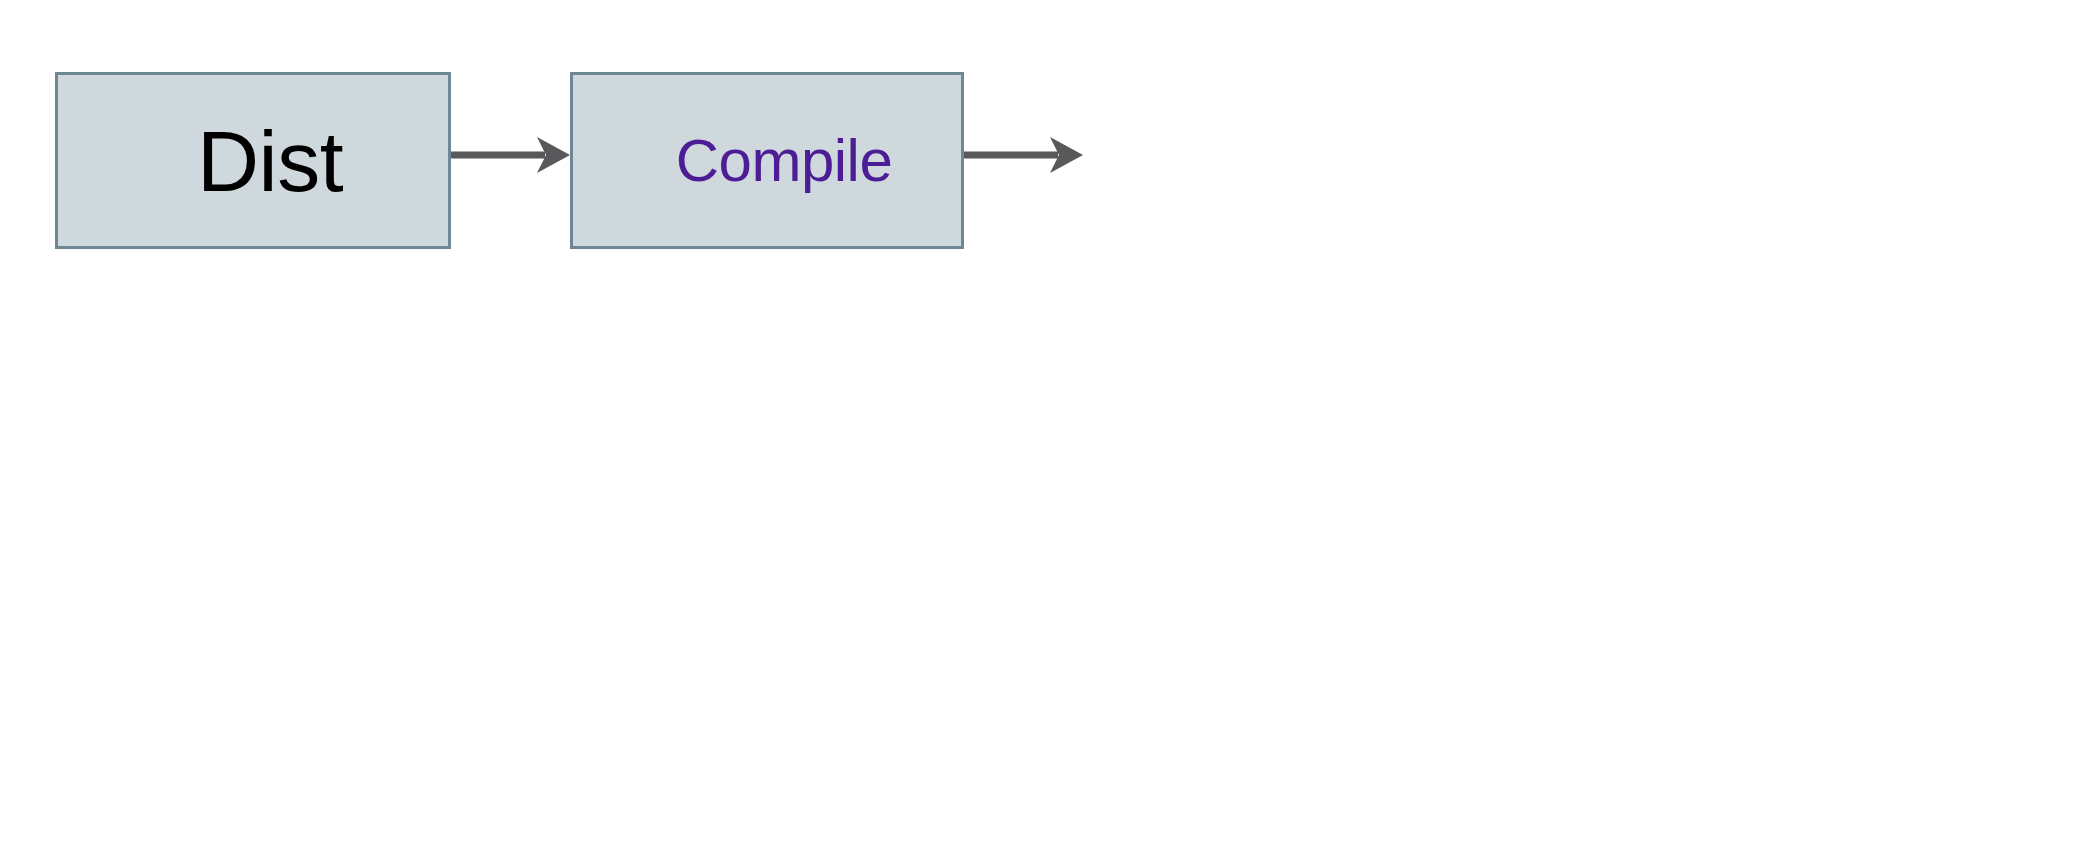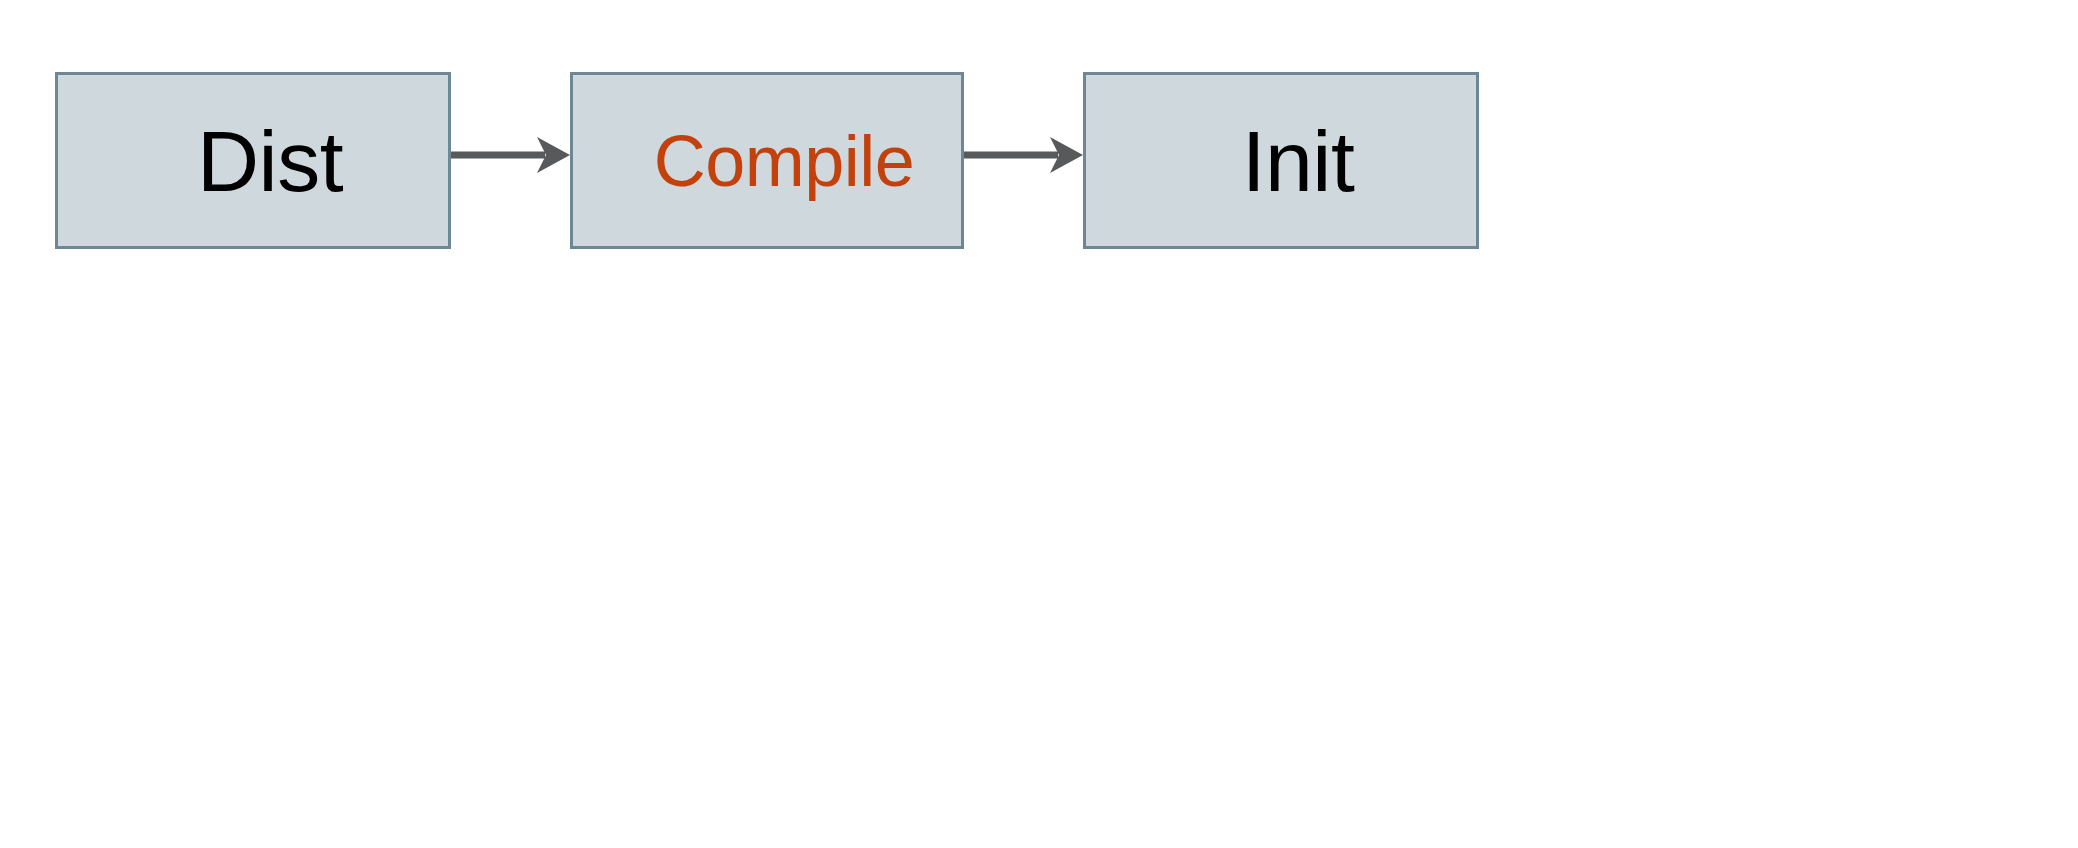--- a/index.html
+++ b/index.html
@@ -51,26 +51,23 @@
 </head>
 <body>
 
 <div id="canvas" style="width: 2078px; height: 848px; background: rgb(255, 255, 255);">
 
   <div class="node" style="left: 55px; top: 72px; width: 396px; height: 177px; background: rgb(207, 216, 220); border-color: rgb(109, 135, 149); border-width: 3px;">
     <span class="node-label" style="font-size: 86px; color: rgb(0, 0, 0);">Dist</span>
   </div>
 
   <div class="node" style="left: 570px; top: 72px; width: 394px; height: 177px; background: rgb(207, 216, 220); border-color: rgb(109, 135, 149); border-width: 3px;">
-    <span class="node-label" style="font-size: 72px; color: #c2410c;">Compile</span>
+    <span class="node-label" style="font-size: 60px; color: #4c1d95;">Compile</span>
   </div>
 
-  <div class="node" style="left: 1083px; top: 72px; width: 396px; height: 177px; background: rgb(207, 216, 220); border-color: rgb(109, 135, 149); border-width: 3px;">
-    <span class="node-label" style="font-size: 86px; color: rgb(0, 0, 0);">Init</span>
-  </div>
 
 
   <div class="edge" style="left: 451px; top: 135px;">
     <svg width="120" height="40" viewBox="0 0 120 40">
       <line x1="0" y1="20" x2="94" y2="20" stroke="#58595b" stroke-width="7"></line>
       <path d="M 119 20 L 86 38 L 95 20 L 86 2 Z" fill="#58595b"></path>
     </svg>
   </div>
 
   <div class="edge" style="left: 964px; top: 135px;">

